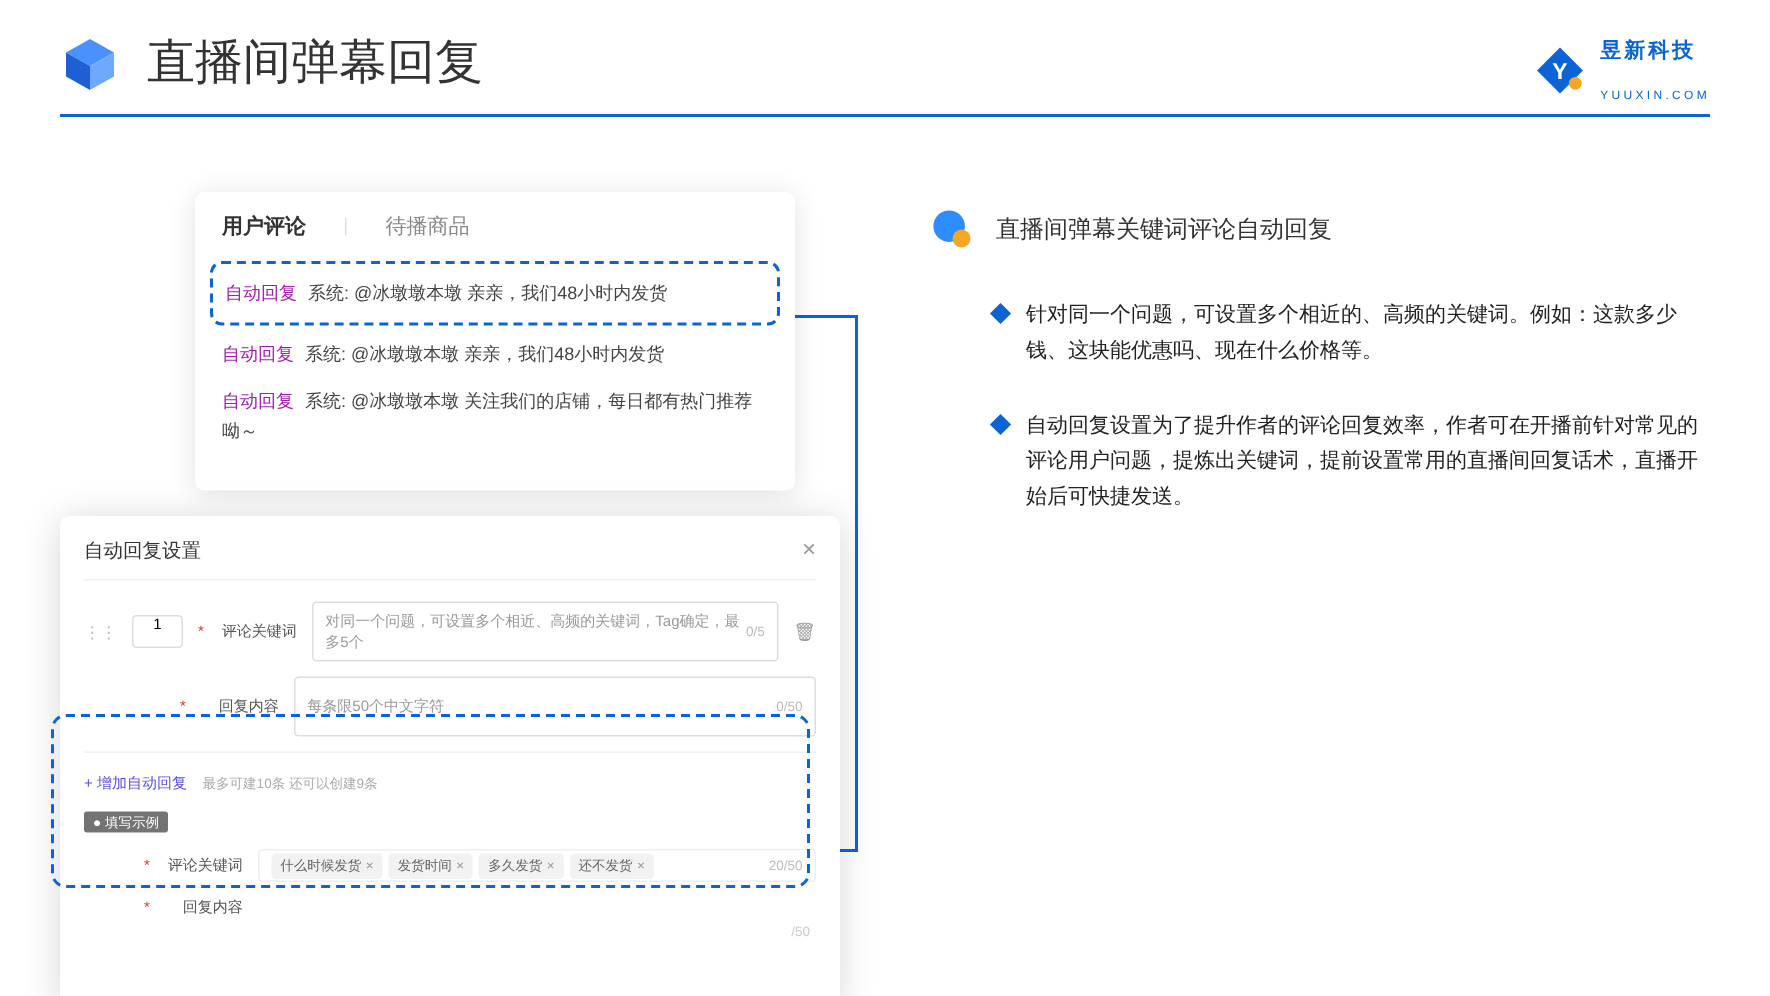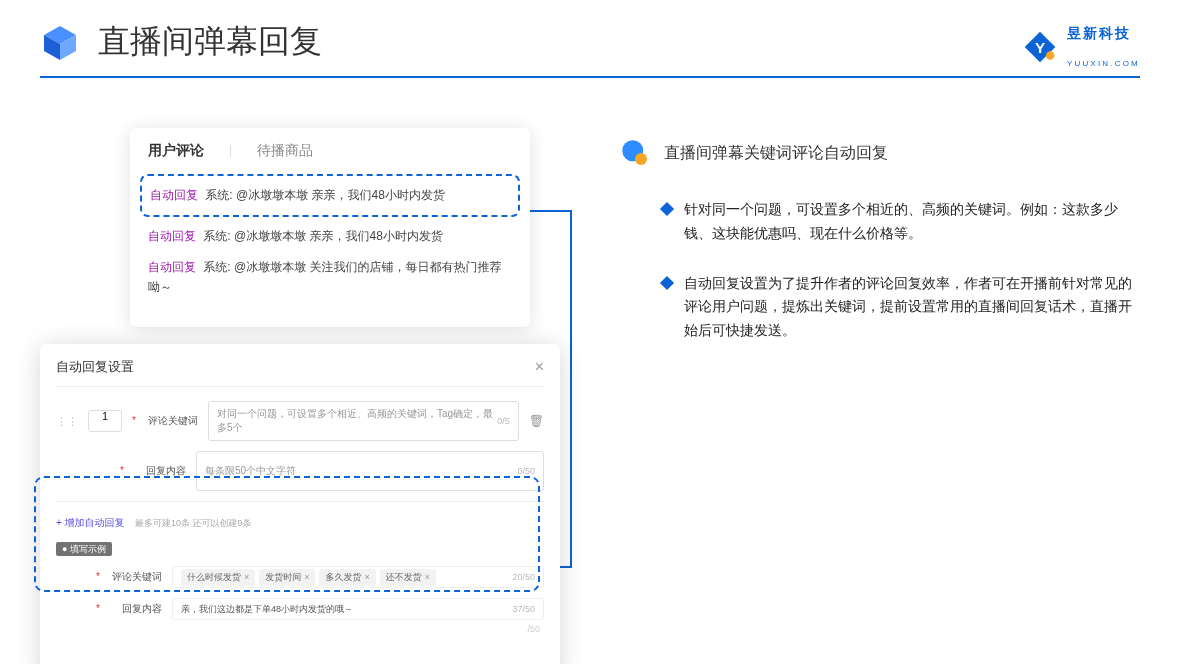--- a/index.html
+++ b/index.html
@@ -320,24 +320,20 @@
                   <span>还不发货</span>
                   <span class="x">×</span>
                 </span>
             </span>
             <span class="count">20/50</span>
           </div>
         </div>
 
         <div class="form-row" style="padding-left:40px;">
           <span><span class="req-star">*</span><span class="row-label">回复内容</span></span>
-          <div class="ex-input">
-            <span style="color:#555;">亲，我们这边都是下单48小时内发货的哦～</span>
-            <span class="count">37/50</span>
-          </div>
         </div>
       </div>
 
       <span class="count-faded">/50</span>
     </div>
 
     <div class="dashed-big dashed-1"></div>
 
   </div>
 

